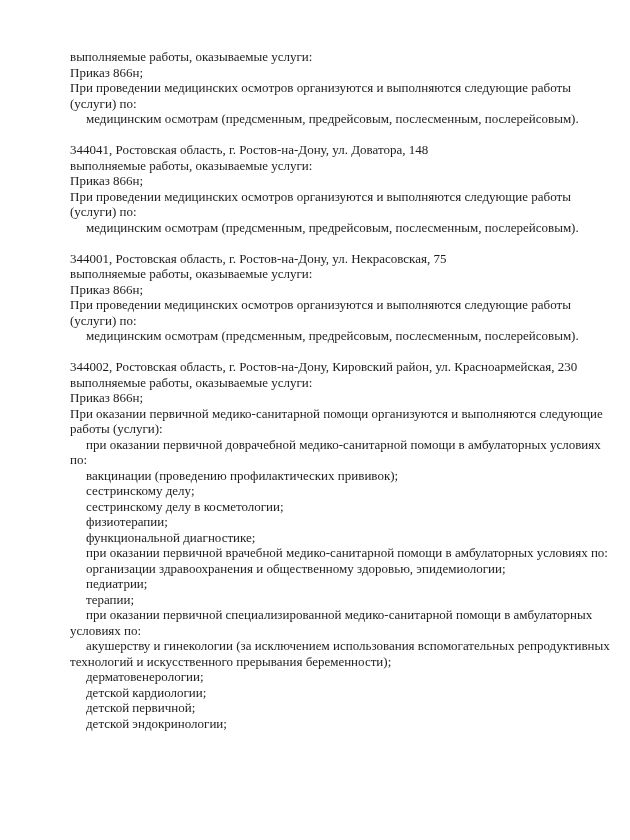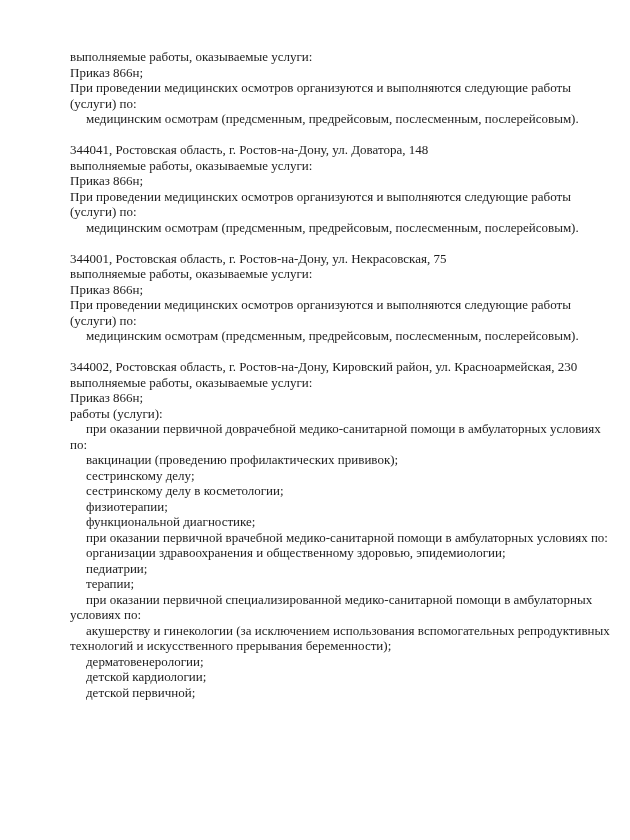--- a/index.html
+++ b/index.html
@@ -54,33 +54,35 @@
       <div class="line indent-0">344001, Ростовская область, г. Ростов-на-Дону, ул. Некрасовская, 75</div>
       <div class="line indent-0">выполняемые работы, оказываемые услуги:</div>
       <div class="line indent-0">Приказ 866н;</div>
       <div class="line indent-0">При проведении медицинских осмотров организуются и выполняются следующие работы</div>
       <div class="line indent-0">(услуги) по:</div>
       <div class="line indent-1">медицинским осмотрам (предсменным, предрейсовым, послесменным, послерейсовым).</div>
       <div class="line indent-0"></div>
       <div class="line indent-0">344002, Ростовская область, г. Ростов-на-Дону, Кировский район, ул. Красноармейская, 230</div>
       <div class="line indent-0">выполняемые работы, оказываемые услуги:</div>
       <div class="line indent-0">Приказ 866н;</div>
+      <div class="line indent-0">При оказании первичной медико-санитарной помощи организуются и выполняются следующие</div>
       <div class="line indent-0">работы (услуги):</div>
       <div class="line indent-1">при оказании первичной доврачебной медико-санитарной помощи в амбулаторных условиях</div>
       <div class="line indent-0">по:</div>
       <div class="line indent-2">вакцинации (проведению профилактических прививок);</div>
       <div class="line indent-2">сестринскому делу;</div>
       <div class="line indent-2">сестринскому делу в косметологии;</div>
       <div class="line indent-2">физиотерапии;</div>
       <div class="line indent-2">функциональной диагностике;</div>
       <div class="line indent-1">при оказании первичной врачебной медико-санитарной помощи в амбулаторных условиях по:</div>
       <div class="line indent-2">организации здравоохранения и общественному здоровью, эпидемиологии;</div>
       <div class="line indent-2">педиатрии;</div>
       <div class="line indent-2">терапии;</div>
       <div class="line indent-1">при оказании первичной специализированной медико-санитарной помощи в амбулаторных</div>
       <div class="line indent-0">условиях по:</div>
       <div class="line indent-2">акушерству и гинекологии (за исключением использования вспомогательных репродуктивных</div>
       <div class="line indent-0">технологий и искусственного прерывания беременности);</div>
       <div class="line indent-2">дерматовенерологии;</div>
       <div class="line indent-2">детской кардиологии;</div>
       <div class="line indent-2">детской первичной;</div>
+      <div class="line indent-2">детской эндокринологии;</div>
     </div>
 </div>
 
 </body></html>

